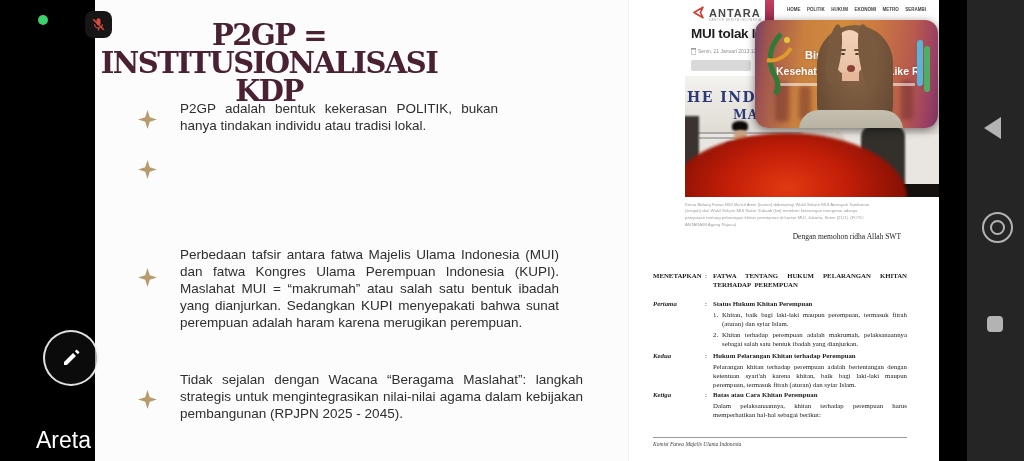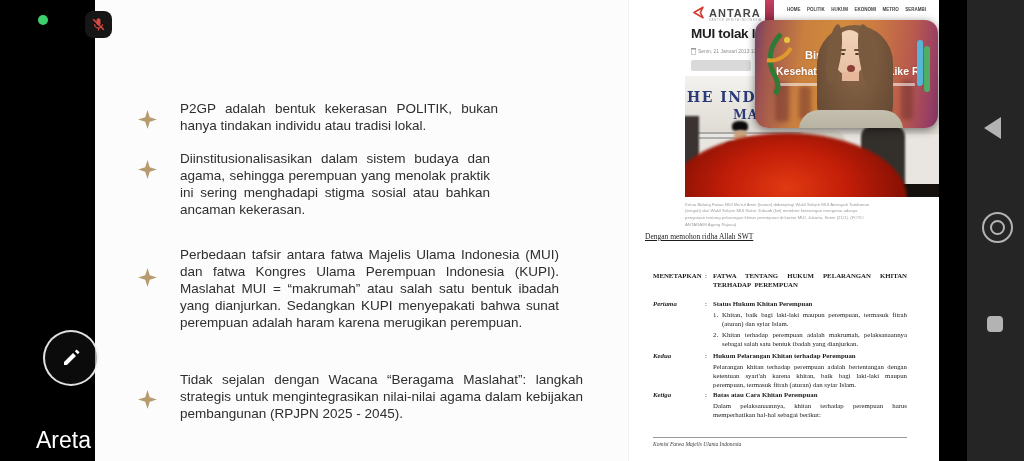--- a/index.html
+++ b/index.html
@@ -53,21 +53,21 @@
   #fg2{left:112px;top:55px;width:48px;height:54px;background:#d8d2c6;border-radius:10px 10px 0 0;}
   #fg3{left:176px;top:50px;width:44px;height:60px;background:#33302c;border-radius:10px 10px 0 0;}
   #ph-table{left:0;bottom:0;width:100%;height:13px;background:#14100d;}
   #red-blob{left:-18px;top:57px;width:240px;height:130px;border-radius:50%;filter:blur(1.5px);
     background:radial-gradient(ellipse at 50% 42%,#e03a12 0%,#c31e08 35%,#8e1204 65%,#57070a 100%);}
 
   #caption-wrap{left:56px;top:201px;width:504px;}
   #caption{font-size:8.6px;line-height:13.4px;color:#9c9c9c;width:504px;}
 
   .serif{font-family:"Liberation Serif",serif;}
-  #invocation{left:16px;top:232px;width:256px;text-align:left;font-size:7.5px;color:#1c1c1c;text-decoration:underline;}
+  #invocation{left:16px;top:232px;width:256px;text-align:right;font-size:7.5px;color:#1c1c1c;}
   #doc-heading{left:16px;top:252px;width:256px;text-align:center;font-size:7.6px;font-weight:700;letter-spacing:.8px;color:#111;}
   .doc-row{left:24px;width:254px;display:flex;font-size:6.8px;line-height:8.6px;color:#1b1b1b;}
   .doc-label{width:52px;font-weight:700;flex-shrink:0;}
   .doc-label.it{font-style:italic;}
   .doc-colon{width:8px;flex-shrink:0;}
   .doc-content{flex:1;text-align:justify;}
   .doc-title{font-weight:700;}
   #row-menetapkan{top:272px;} #row-menetapkan .doc-content{font-weight:700;word-spacing:2px;}
   #row-pertama{top:300px;} #row-kedua{top:352px;} #row-ketiga{top:391px;}
   .doc-item{display:flex;margin-top:2.8px;}
@@ -115,26 +115,29 @@
   #nav-recents{left:20px;top:316px;width:16px;height:16px;background:#b3b3b3;border-radius:4px;}
 </style>
 </head>
 <body>
 
 <div id="stage">
 
   <div class="a" id="presenter-name">Areta P</div>
 
   <div class="a" id="slide">
+    <div class="a slide-title">
+      <div class="t-line">P2GP =</div>
+      <div class="t-line">INSTITUSIONALISASI KDP</div>
+    </div>
     <div class="a star" id="s1"></div>
     <div class="a star" id="s2"></div>
     <div class="a star" id="s3"></div>
     <div class="a star" id="s4"></div>
     <div class="a bullet" id="b1">P2GP adalah bentuk kekerasan POLITIK, bukan hanya tindakan individu atau tradisi lokal.</div>
-    <div class="a bullet" id="b2">Diinstitusionalisasikan dalam sistem budaya dan agama, sehingga perempuan yang menolak praktik ini sering menghadapi stigma sosial atau bahkan ancaman kekerasan.</div>
     <div class="a bullet" id="b3">Perbedaan tafsir  antara fatwa Majelis Ulama Indonesia (MUI) dan fatwa Kongres Ulama Perempuan Indonesia (KUPI). Maslahat MUI = “makrumah” atau salah satu bentuk ibadah yang dianjurkan. Sedangkan KUPI menyepakati bahwa sunat perempuan adalah haram karena merugikan perempuan.</div>
     <div class="a bullet" id="b4">Tidak sejalan dengan Wacana “Beragama Maslahat”: langkah strategis untuk mengintegrasikan nilai-nilai agama dalam kebijakan pembangunan (RPJPN 2025 - 2045).</div>
   </div>
 
   <div class="a" id="news">
     <div class="a" id="brand-row">
       <svg width="15" height="15" viewBox="0 0 20 20">
         <path d="M16 3 L4 10 L16 17 L12.5 10 Z" fill="none" stroke="#d63b2f" stroke-width="2.2" stroke-linejoin="round"></path>
       </svg>
       <span id="brand-text">ANTARA</span>

